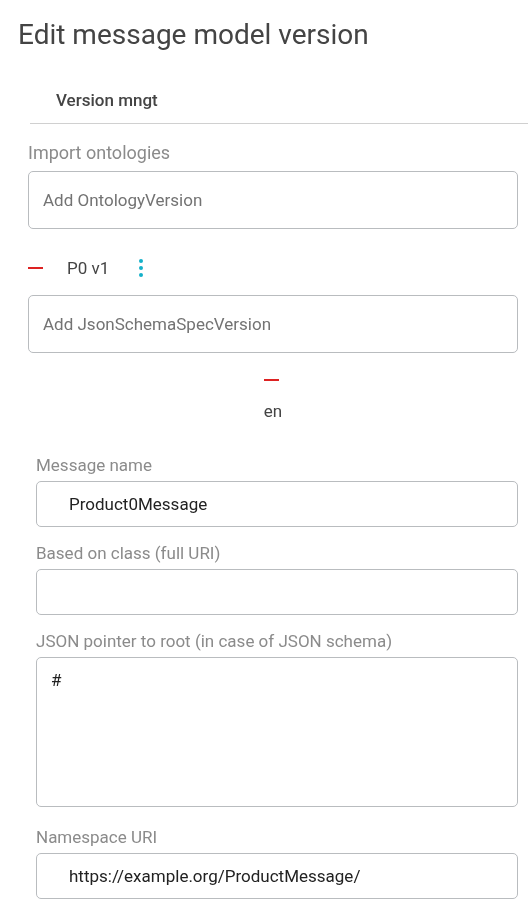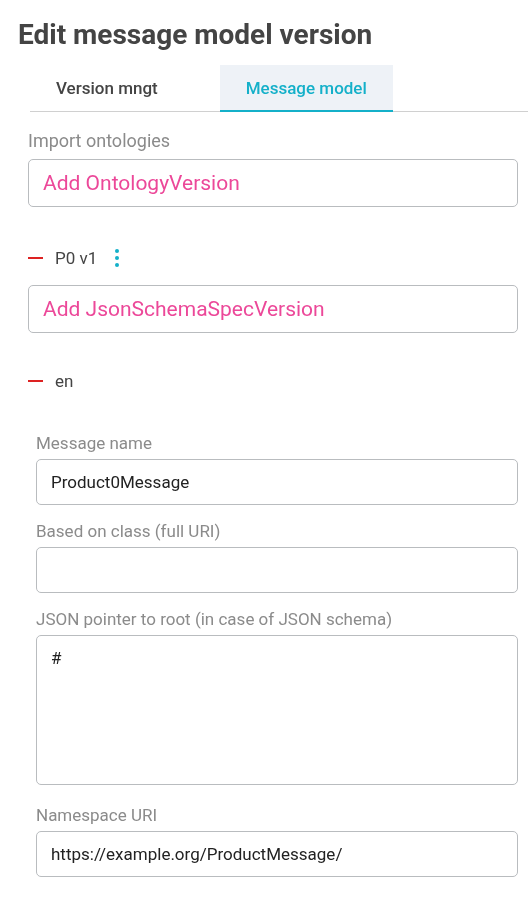--- a/index.html
+++ b/index.html
@@ -8,29 +8,28 @@
     font-size: 16px;
     color: #333;
     background: #fff;
     width: 528px;
     height: 906px;
     padding: 18px 0 0 18px;
     overflow: hidden;
   }
   h1.page-title {
     font-size: 28px;
-    font-weight: 700;
+    font-weight: 400;
     color: #444;
-    margin-bottom: 14px;
+    margin-bottom: 26px;
   }
   .tabs {
     display: flex;
     border-bottom: 1px solid #d0d0d0;
     margin-left: 12px;
-    gap: 36px;
   }
   .tab {
     padding: 13px 26px 13px 26px;
     font-size: 17px;
     font-weight: 500;
     color: #444;
     cursor: pointer;
     position: relative;
     white-space: nowrap;
   }
@@ -52,53 +51,53 @@
     color: #8b8b8b;
     font-size: 18px;
     margin-bottom: 8px;
   }
   .input-like {
     border: 1px solid #b9bcbf;
     border-radius: 5px;
     min-height: 48px;
     display: flex;
     align-items: center;
-    padding: 8px 14px;
-    font-size: 21px;
-    color: #ec4899;
+    padding: 18px 14px;
+    font-size: 17px;
+    color: #737373;
     width: 100%;
   }
   .input-field {
     width: 100%;
     border: 1px solid #b9bcbf;
     border-radius: 5px;
     height: 46px;
-    padding: 0 14px;
+    padding: 0 32px;
     font-size: 17px;
     font-family: inherit;
     color: #222;
     outline: none;
   }
   .textarea-field {
     width: 100%;
     border: 1px solid #b9bcbf;
     border-radius: 5px;
     height: 150px;
     padding: 12px 14px;
     font-size: 17px;
     font-family: inherit;
     color: #222;
     resize: none;
     outline: none;
   }
   .chip-row {
     display: flex;
     align-items: center;
-    gap: 8px;
-    margin-top: 20px;
+    gap: 20px;
+    margin-top: 8px;
     margin-bottom: 14px;
   }
   .remove-dash {
     width: 15px;
     height: 2px;
     background: #d22;
     margin-right: 4px;
   }
   .chip-text {
     font-size: 17px;
@@ -131,21 +130,20 @@
     padding-left: 8px;
   }
 </style>
 </head>
 <body>
 
 <h1 class="page-title">Edit message model version</h1>
 
 <div class="tabs">
   <div class="tab">Version mngt</div>
-  <div class="tab active">Message model</div>
 </div>
 
 <div class="section">
   <div class="section-label">Import ontologies</div>
   <div class="input-like">Add OntologyVersion</div>
 </div>
 
 <div class="section">
   <div class="chip-row">
     <div class="remove-dash"></div>
@@ -153,30 +151,30 @@
     <div class="kebab">
       <span></span>
         <span></span>
         <span></span>
     </div>
   </div>
   <div class="input-like">Add JsonSchemaSpecVersion</div>
 </div>
 
 <div class="section">
-  <div class="chip-row" style="margin-bottom:0;">
+  <div class="chip-row" style="margin-bottom:0;flex-direction:column;">
     <div class="remove-dash"></div>
     <div class="chip-text">en</div>
   </div>
 </div>
 
 <div class="section message-def">
 
   <div class="indent">
-    <div class="sub-label" style="margin-top:24px;">Message name</div>
+    <div class="sub-label" style="margin-top:16px;">Message name</div>
     <input class="input-field" type="text" value="Product0Message" style="">
 
     <div class="sub-label">Based on class (full URI)</div>
     <input class="input-field" type="text" value="" style="">
 
     <div class="sub-label">JSON pointer to root (in case of JSON schema)</div>
     <textarea class="textarea-field" style="">#</textarea>
 
     <div class="sub-label">Namespace URI</div>
     <input class="input-field" type="text" value="https://example.org/ProductMessage/" style="">

